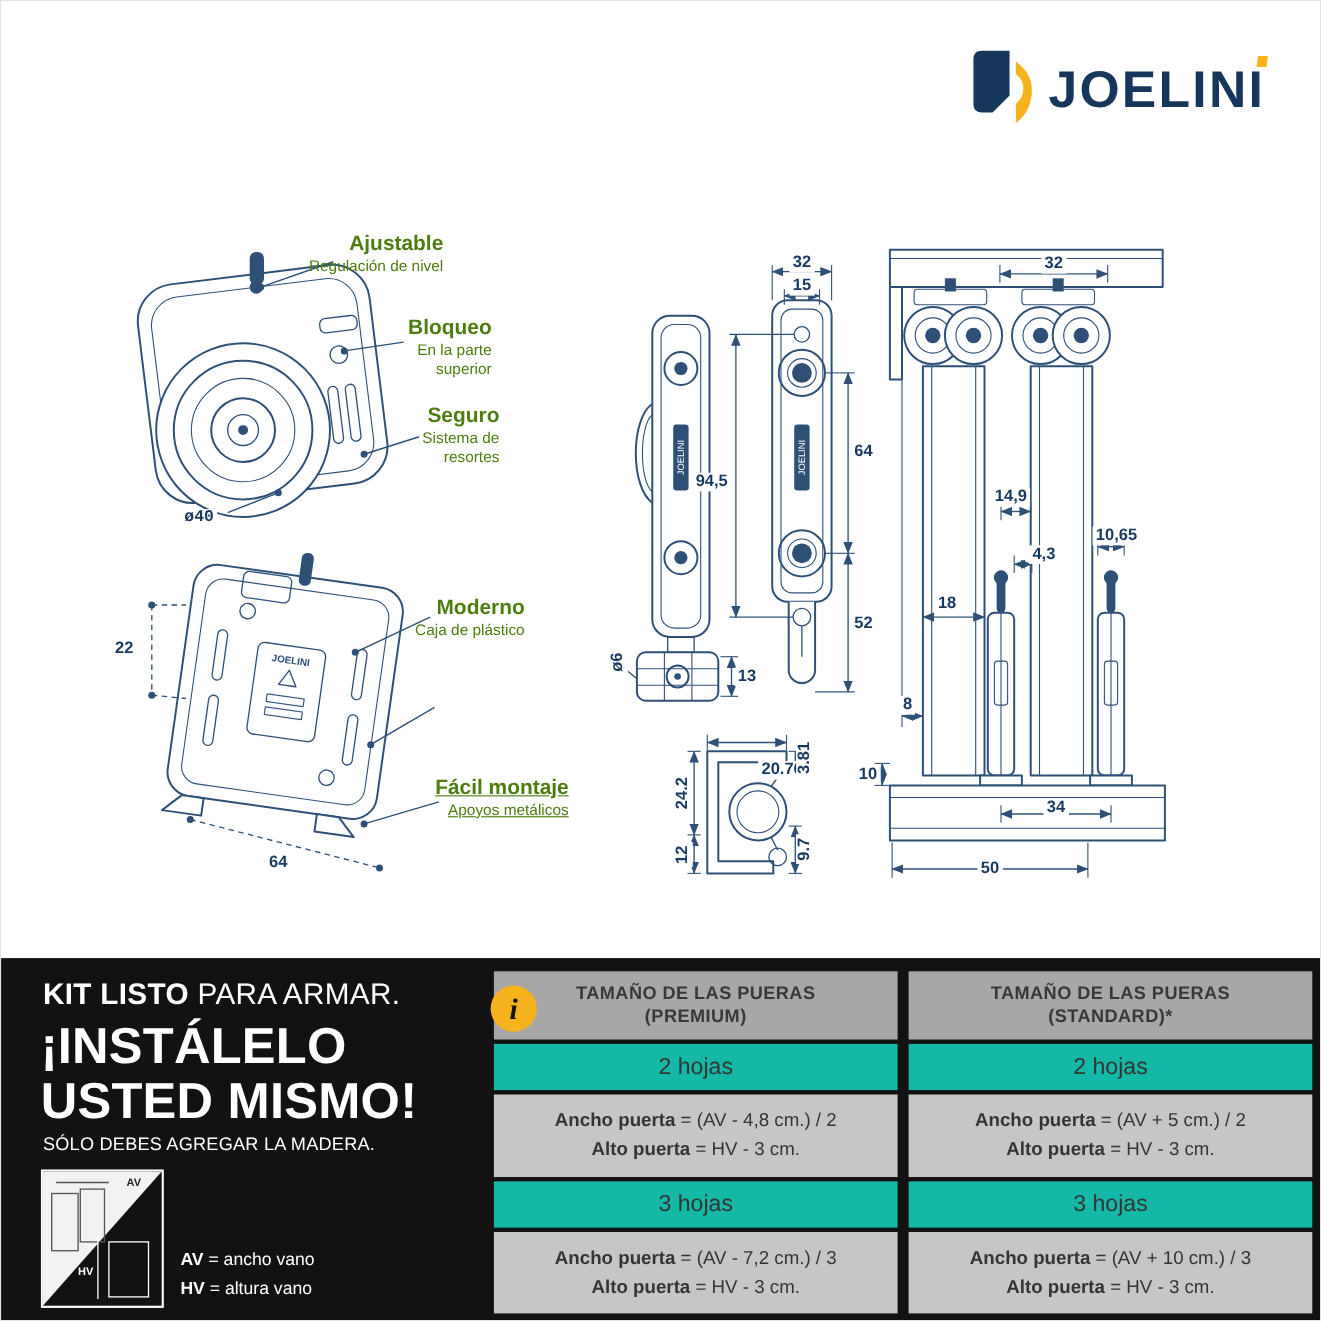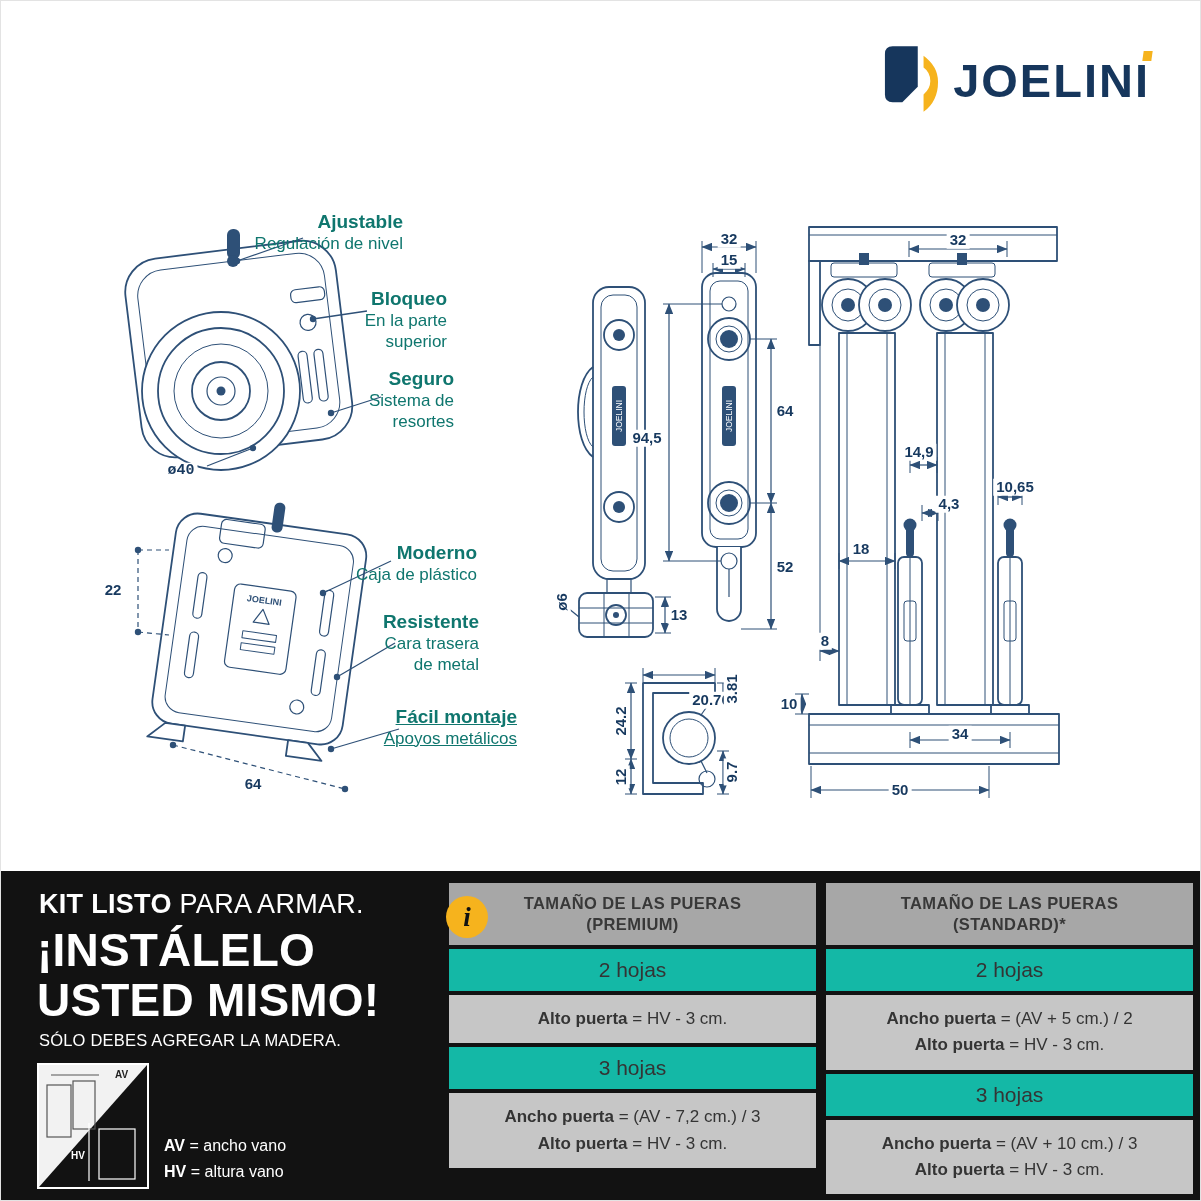--- a/index.html
+++ b/index.html
@@ -7,23 +7,23 @@
   body { width:1201px; height:1201px; font-family:"Liberation Sans", sans-serif; }
   .page { position:relative; width:1201px; height:1201px; background:#fff; overflow:hidden; border:1px solid #e3e3e3; }
   .art { position:absolute; left:0; top:0; }
 
   
   .logo { position:absolute; top:42px; right:50px; display:flex; align-items:center; gap:14px; }
   .logo-word { position:relative; font-size:47px; font-weight:bold; color:#16365c; letter-spacing:2px; line-height:1; }
   .logo-tittle { position:absolute; top:-6px; right:-2px; width:9px; height:10px; background:#f6b31d; transform:skewX(-8deg); }
 
   
-  .callout { position:absolute; text-align:right; color:#0f766e; }
+  .callout { position:absolute; text-align:right; color:#4d7c0f; }
   .callout-title { font-weight:bold; font-size:19px; line-height:1.15; }
-  .callout-desc { font-size:17px; line-height:1.25; }
+  .callout-desc { font-size:14px; line-height:1.25; }
 
   
   .dim { position:absolute; transform:translate(-50%,-50%); font-size:15px; font-weight:bold;
          color:#17395f; background:#fff; padding:0 3px; line-height:1.1; white-space:nowrap; }
   .dim.rot { transform:translate(-50%,-50%) rotate(-90deg); }
 
   
   .band { position:absolute; left:0; top:870px; width:1201px; height:331px; background:#121212; color:#fff; }
   .kit-line { position:absolute; left:38px; top:18px; font-size:27px; letter-spacing:0.3px; }
   .kit-line b { font-weight:bold; }
@@ -307,24 +307,20 @@
     <div class="callout-desc">Sistema de resortes</div>
   </div>
   <div class="callout" style="right:753px; top:287px; width:100px;">
     <div class="callout-title">Bloqueo</div>
     <div class="callout-desc">En la parte superior</div>
   </div>
   <div class="callout" style="right:723px; top:541px;">
     <div class="callout-title">Moderno</div>
     <div class="callout-desc">Caja de plástico</div>
   </div>
-  <div class="callout" style="right:721px; top:610px; width:110px;">
-    <div class="callout-title">Resistente</div>
-    <div class="callout-desc">Cara trasera de metal</div>
-  </div>
   <div class="callout" style="right:683px; top:705px;text-decoration:underline;">
     <div class="callout-title">Fácil montaje</div>
     <div class="callout-desc">Apoyos metálicos</div>
   </div>
 
   <div class="dim" style="left:180px; top:470px;font-family:Liberation Mono, monospace;">ø40</div>
   <div class="dim" style="left:112px; top:589px;">22</div>
   <div class="dim" style="left:252px; top:783px;">64</div>
   <div class="dim" style="left:728px; top:238px;">32</div>
   <div class="dim" style="left:728px; top:259px;">15</div>
@@ -387,20 +383,24 @@
     <div class="ptable premium">
       <div class="t-header">
         <div>TAMAÑO DE LAS PUERAS</div>
         <div>(PREMIUM)</div>
       </div>
       <div class="t-row single">
         <span>2 hojas</span>
       </div>
       <div class="t-row formula">
         <div>
+          <b>Ancho puerta</b>
+          <span>= (AV - 4,8 cm.) / 2</span>
+        </div>
+        <div>
           <b>Alto puerta</b>
           <span>= HV - 3 cm.</span>
         </div>
       </div>
       <div class="t-row single">
         <span>3 hojas</span>
       </div>
       <div class="t-row formula">
         <div>
           <b>Ancho puerta</b>

